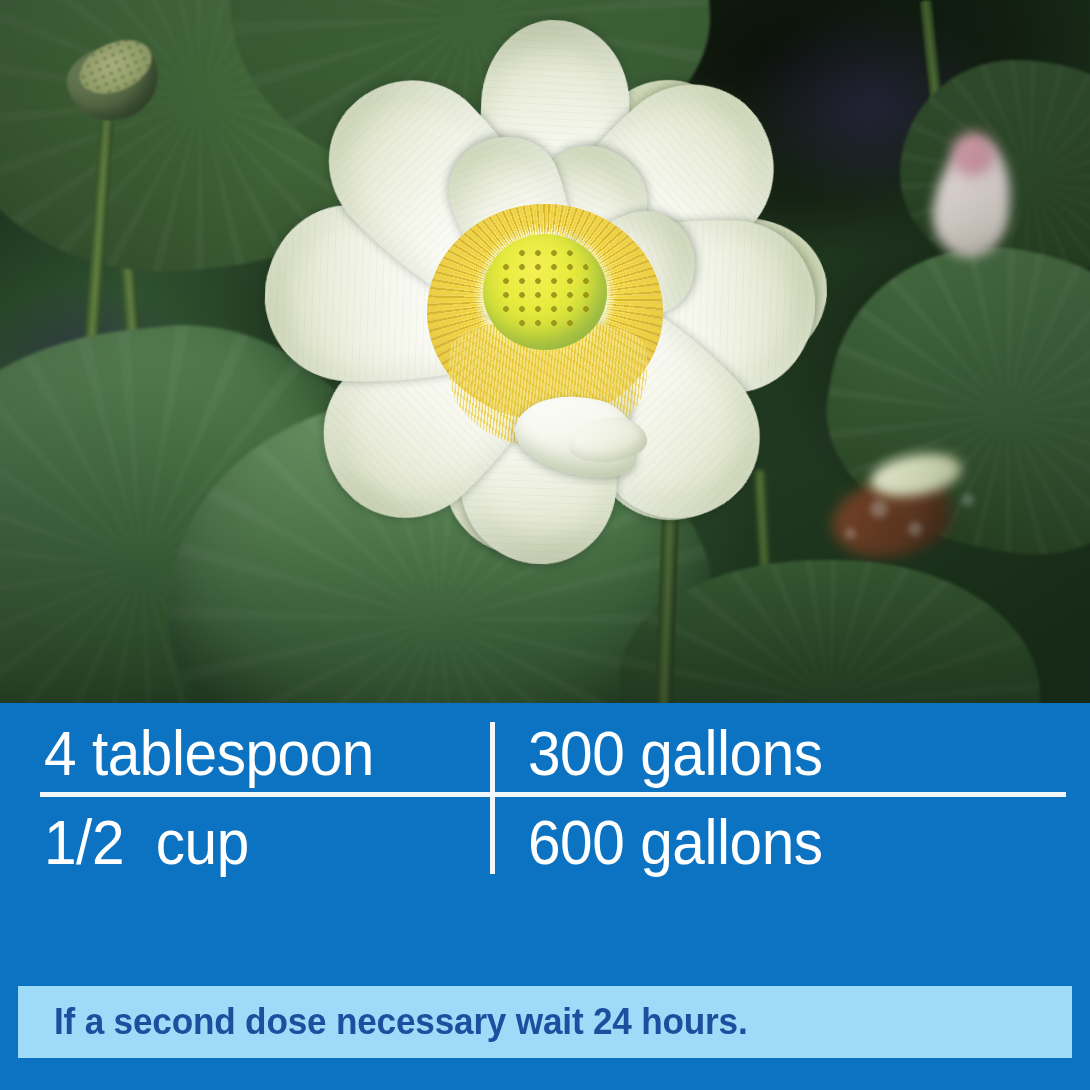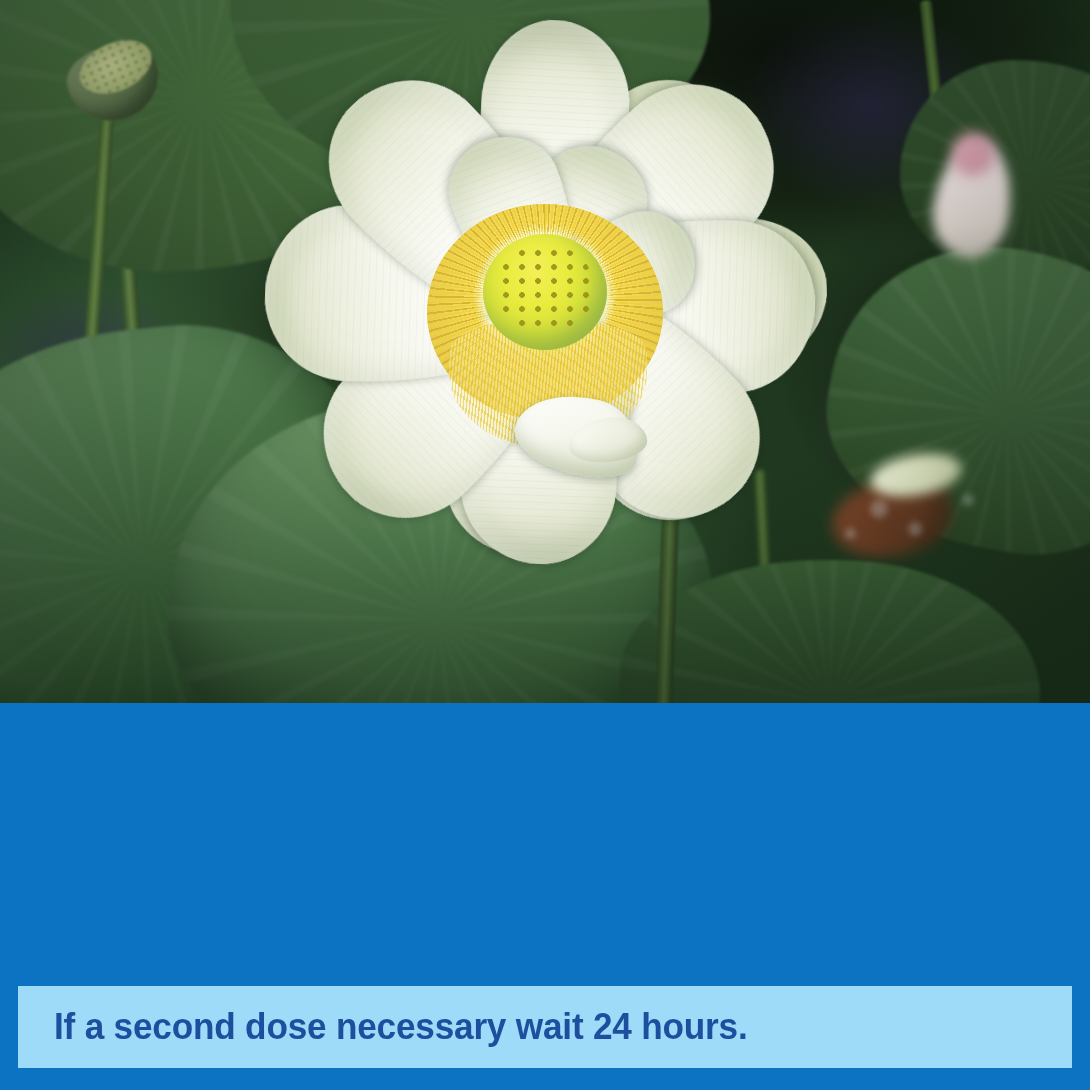--- a/index.html
+++ b/index.html
@@ -281,21 +281,21 @@
     position:absolute;left:40px;top:89px;width:1026px;height:5px;
     background:#f2f7fb;
   }
   .rule-v{
     position:absolute;left:490px;top:19px;width:5px;height:152px;
     background:#f2f7fb;
   }
 
   
   #note{
-    position:absolute;left:18px;top:283px;width:1054px;height:82px;
+    position:absolute;left:18px;top:283px;width:1054px;height:72px;
     background:#9ddbf8;
     display:flex;align-items:center;
   }
   #note .note-text{
     margin-left:36px;
     color:#1d4f9e;
     font-family:"Liberation Sans", sans-serif;
     font-weight:bold;
     font-size:37px;
     letter-spacing:-0.2px;
@@ -423,19 +423,32 @@
 
       <div class="tongue"></div>
       <div class="tongue2"></div>
     </div>
 
     <div class="vignette"></div>
   </div>
 
   <div id="panel">
 
+    <div id="table">
+
+      <div class="cell c-r1-left">4 tablespoon</div>
+
+      <div class="cell c-r1-right">300 gallons</div>
+
+      <div class="rule-h"></div>
+      <div class="rule-v"></div>
+
+      <div class="cell c-r2-left">1/2  cup</div>
+
+      <div class="cell c-r2-right">600 gallons</div>
+    </div>
 
     <div id="note">
       <div class="note-text">If a second dose necessary wait 24 hours.</div>
     </div>
   </div>
 
 </div>
 
 </body></html>

